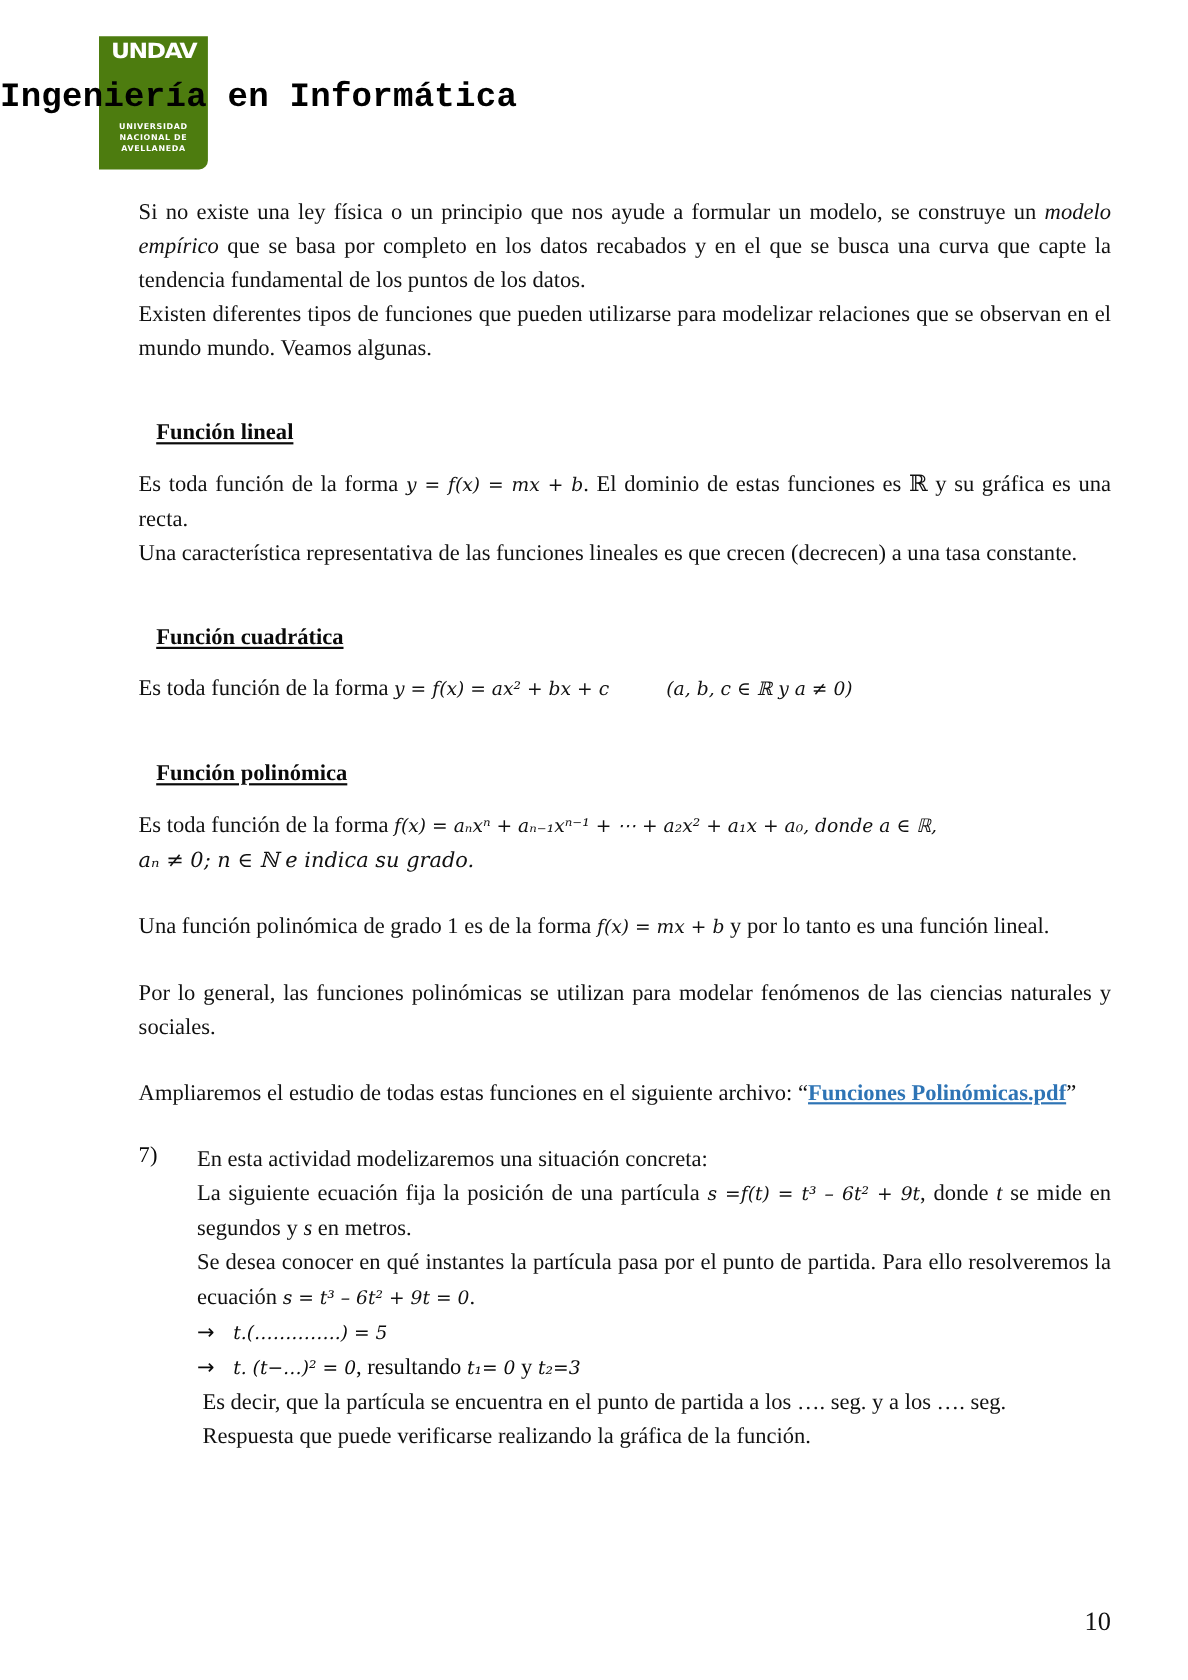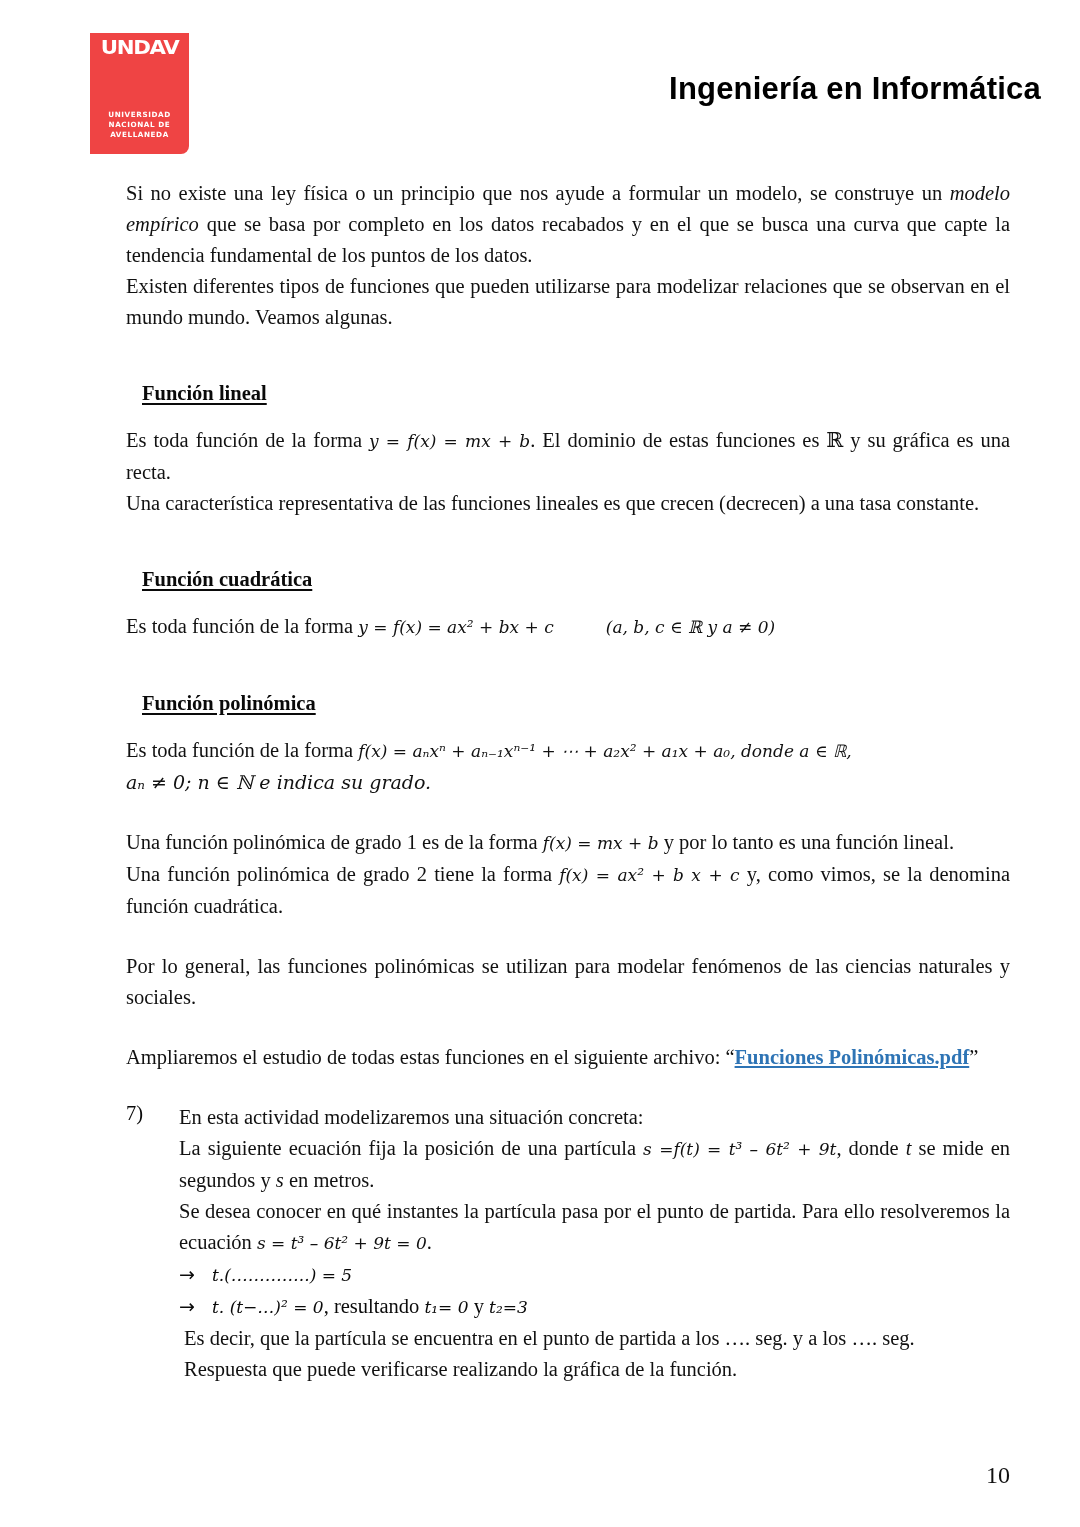--- a/index.html
+++ b/index.html
@@ -29,21 +29,21 @@
     left: 0;
     width: 1080px;
     height: 130px;
   }
   .logo {
     position: absolute;
     left: 90px;
     top: 0;
     width: 99px;
     height: 121px;
-    background: #ef4444;
+    background: #4d7c0f;
     border-radius: 0 0 8px 0;
     display: flex;
     flex-direction: column;
     align-items: center;
     justify-content: flex-end;
     padding-bottom: 14px;
     box-sizing: border-box;
   }
   .logo-mark {
     font-family: "DejaVu Sans", sans-serif;
@@ -64,22 +64,22 @@
     line-height: 1.38;
     text-align: center;
     white-space: pre-line;
     margin-top: 48px;
   }
   .doc-title {
     position: absolute;
     left: 0;
     top: 38px;
     width: 1041px;
-    text-align: right;
-    font-family: Liberation Sans, sans-serif;
+    text-align: left;
+    font-family: Liberation Mono, monospace;
     font-weight: 700;
     font-size: 31px;
     letter-spacing: 0.2px;
     color: #000000;
   }
 
   
   .content {
     position: absolute;
     left: 126px;
@@ -188,21 +188,20 @@
 
     <div class="sec-wrap">
       <h3 class="sec">Función polinómica</h3>
     </div>
     <p><span>Es toda función de la forma </span><span class="math">f(x) =  aₙxⁿ + aₙ₋₁xⁿ⁻¹ + ⋯ + a₂x² + a₁x +  a₀</span><span class="math">, donde a ∈ ℝ,</span></p>
     <p class="math" style="font-size:19px;">aₙ ≠ 0; n ∈  ℕ e indica su grado.</p>
 
     <div class="gap-md"></div>
 
     <p class="just"><span>Una función polinómica de grado 1 es de la forma </span><span class="math">f(x) = mx + b</span><span> y por lo tanto es una función lineal.</span></p>
-    <p class="just"><span>Una función polinómica de grado 2 tiene la forma </span><span class="math">f(x) =  ax² + b x + c</span><span> y, como vimos, se la denomina función cuadrática.</span></p>
 
     <div class="gap-md"></div>
 
     <p class="just">Por lo general, las funciones polinómicas se utilizan para modelar fenómenos de las ciencias naturales y sociales.</p>
 
     <div class="gap-md"></div>
 
     <p class="just"><span>Ampliaremos el estudio de todas estas funciones en el siguiente archivo: “</span><a class="link" href="#">Funciones Polinómicas.pdf</a><span>”</span></p>
 
     <div class="gap-md"></div>

